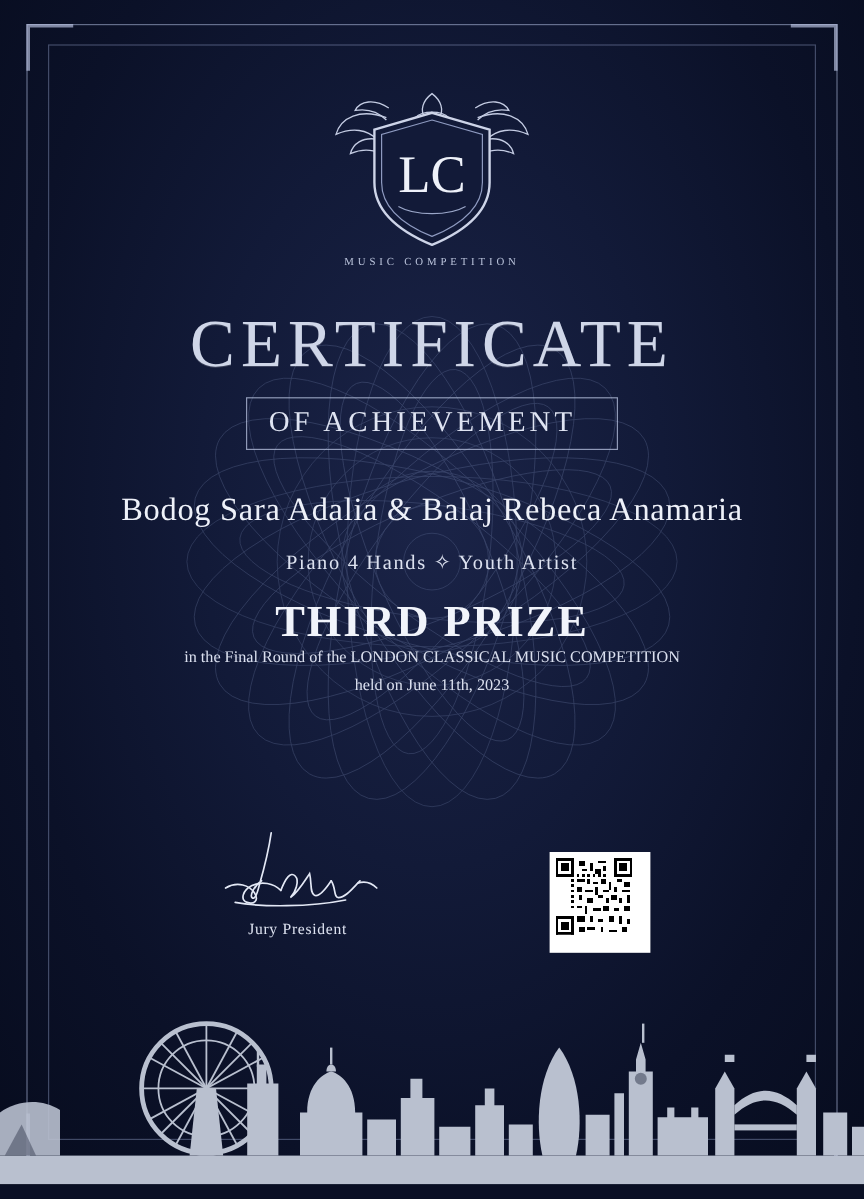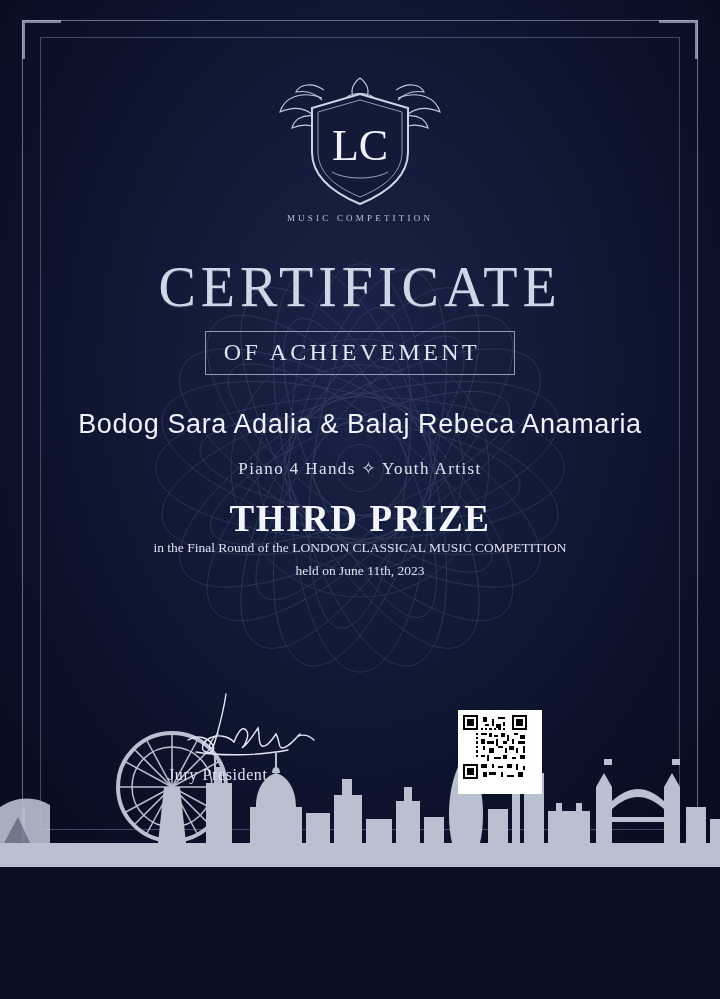--- a/index.html
+++ b/index.html
@@ -10,21 +10,21 @@
   body {
     width: 720px;
     height: 999px;
     overflow: hidden;
     font-family: "Liberation Serif", serif;
   }
 
   .certificate {
     position: relative;
     width: 720px;
-    height: 867px;
+    height: 987px;
     background:
       radial-gradient(ellipse at 50% 42%, #1b2448 0%, #121a38 38%, #0b1128 70%, #070c1e 100%);
     overflow: hidden;
   }
 
   
   .rosette {
     position: absolute;
     left: 50%;
     top: 468px;
@@ -119,21 +119,21 @@
     color: #dfe4f2;
     font-family: "Liberation Serif", serif;
   }
 
   
   .recipient {
     margin-top: 34px;
     font-size: 27px;
     letter-spacing: 0.6px;
     color: #eef1f9;
-    font-family: Liberation Sans, sans-serif;
+    font-family: Liberation Serif, serif;
   }
   .category {
     margin-top: 18px;
     font-size: 17px;
     letter-spacing: 1.4px;
     color: #dde2f0;
     font-family: "Liberation Serif", serif;
   }
   .statement {
     margin-top: 29px;
@@ -173,21 +173,22 @@
     left: 168px;
     top: 0;
     width: 160px;
     height: 74px;
   }
   .sig-label {
     position: absolute;
     left: 168px;
     top: 76px;
     width: 160px;
-    font-size: 16px;
+    text-align: center;
+    font-size: 13px;
     letter-spacing: 0.6px;
     color: #dde2f0;
   }
 
   
   .qr {
     position: absolute;
     left: 458px;
     top: 710px;
     width: 74px;

